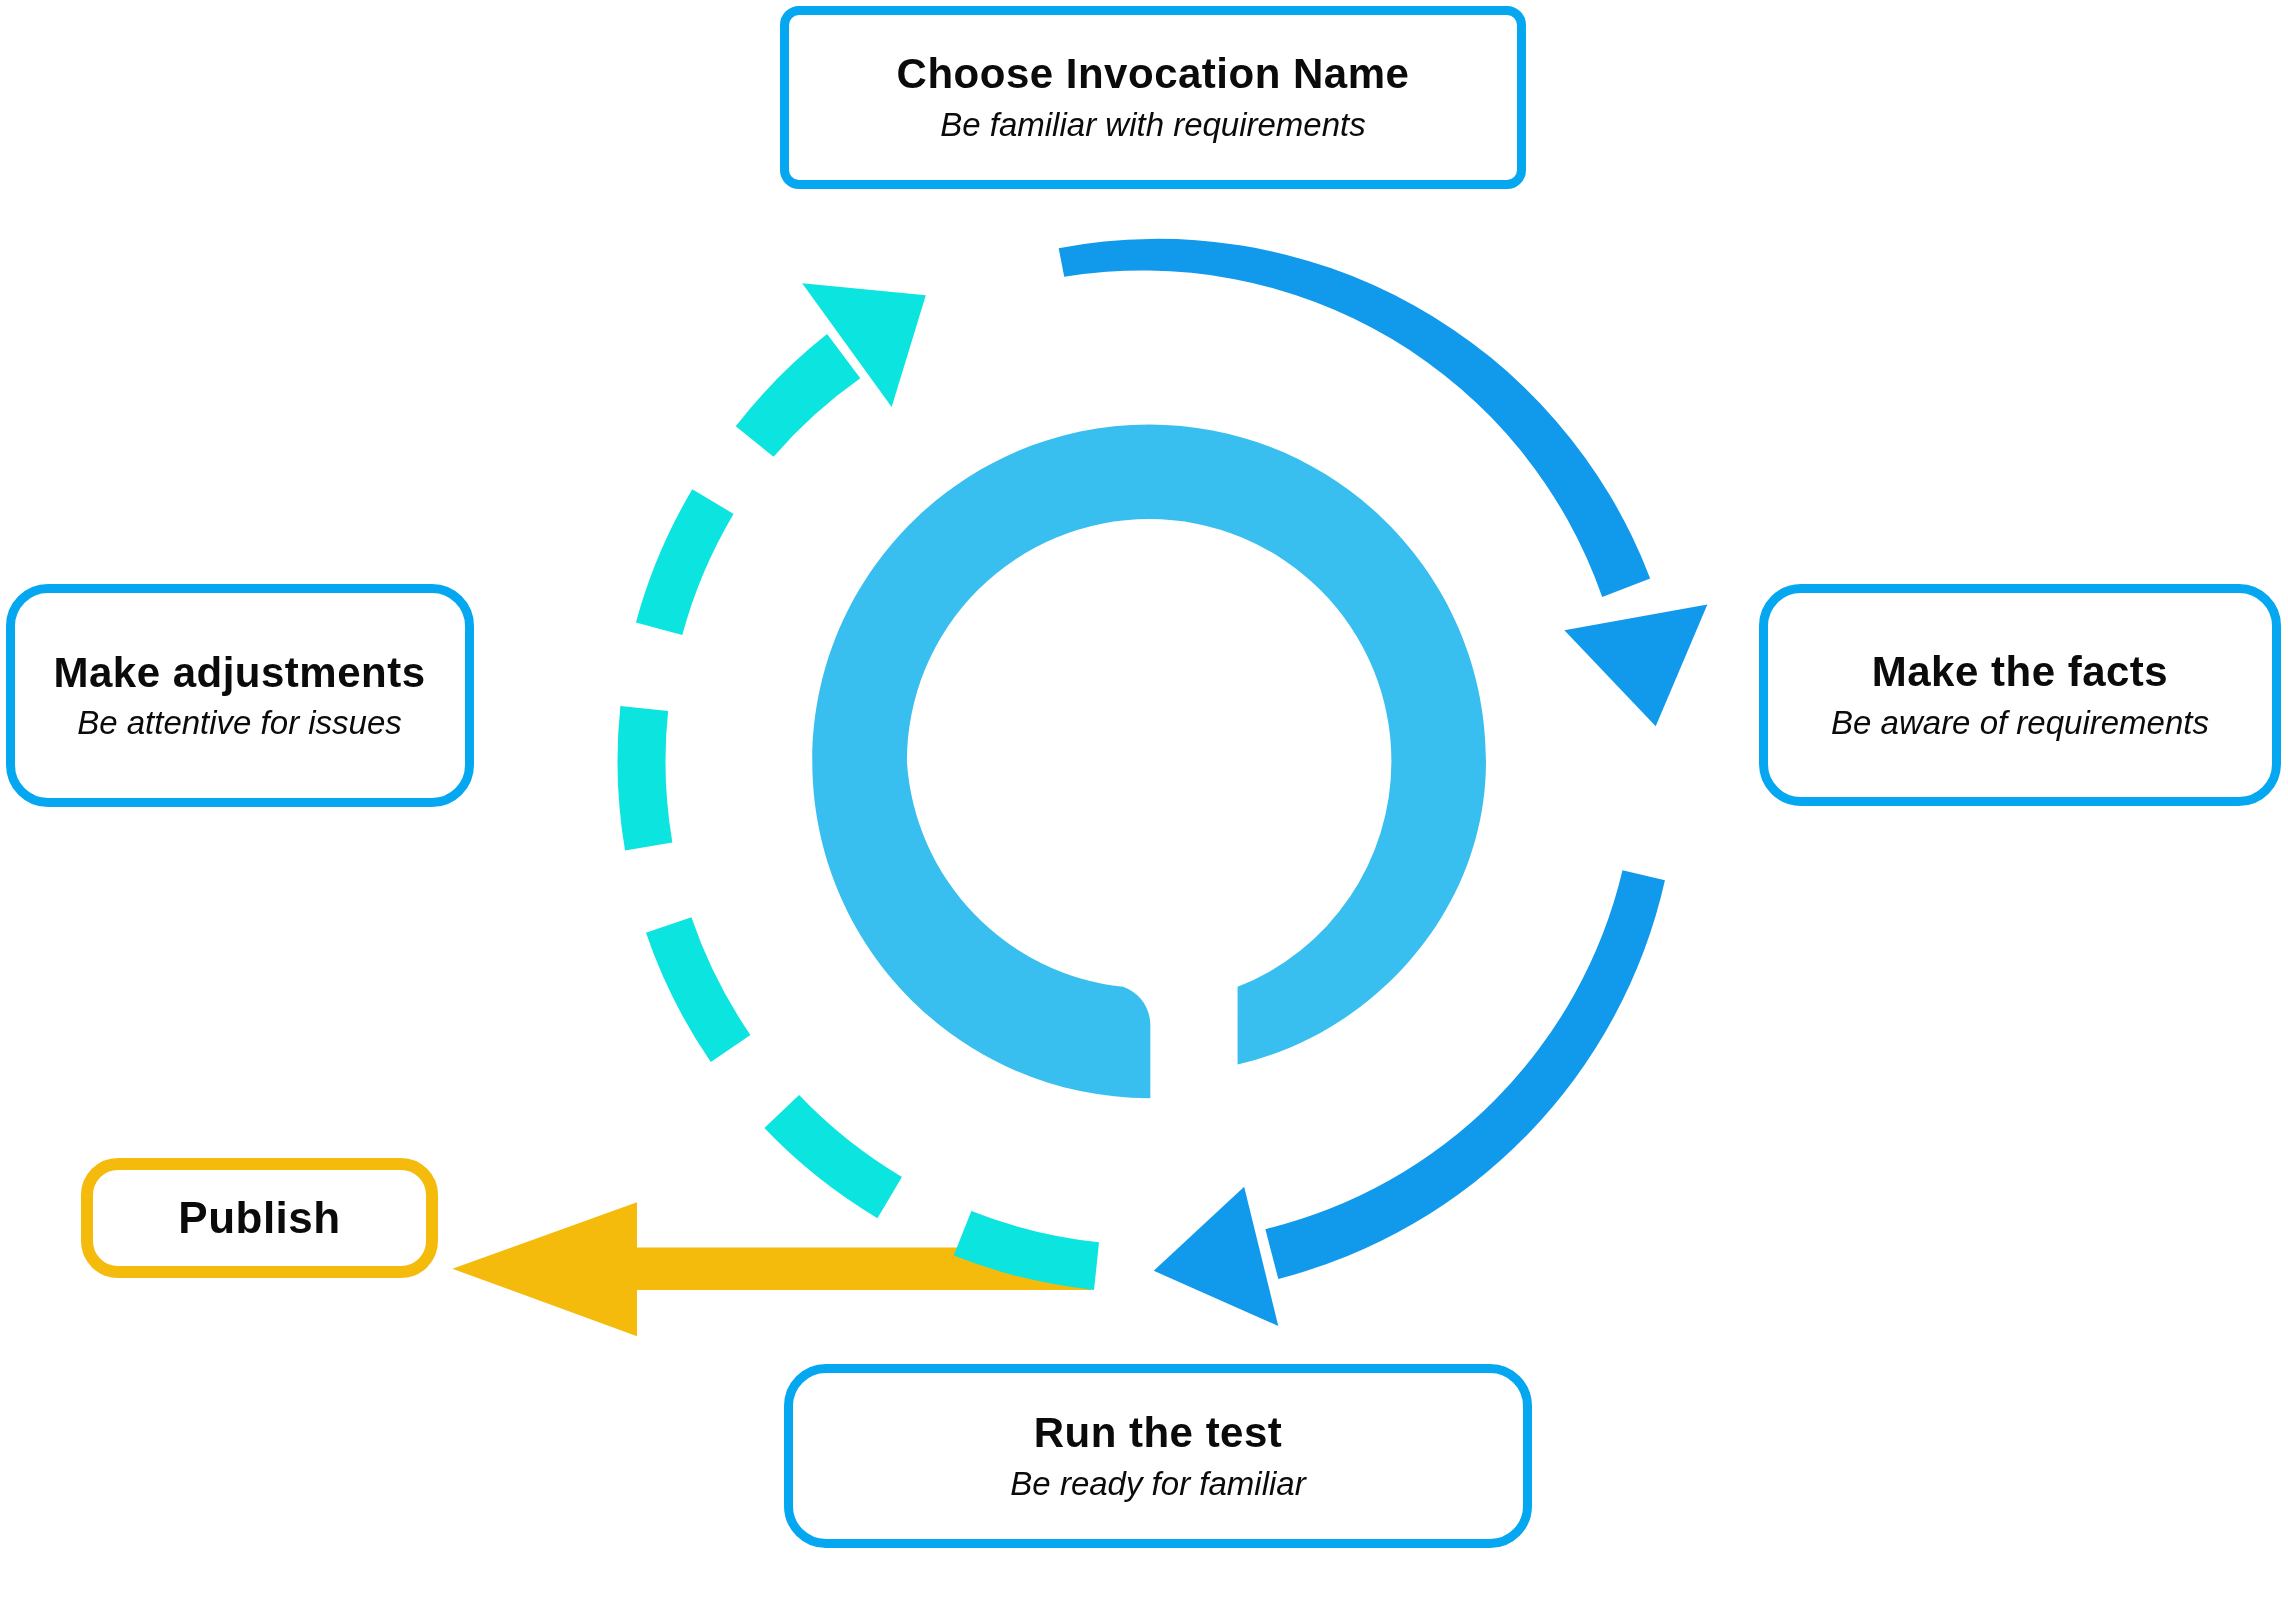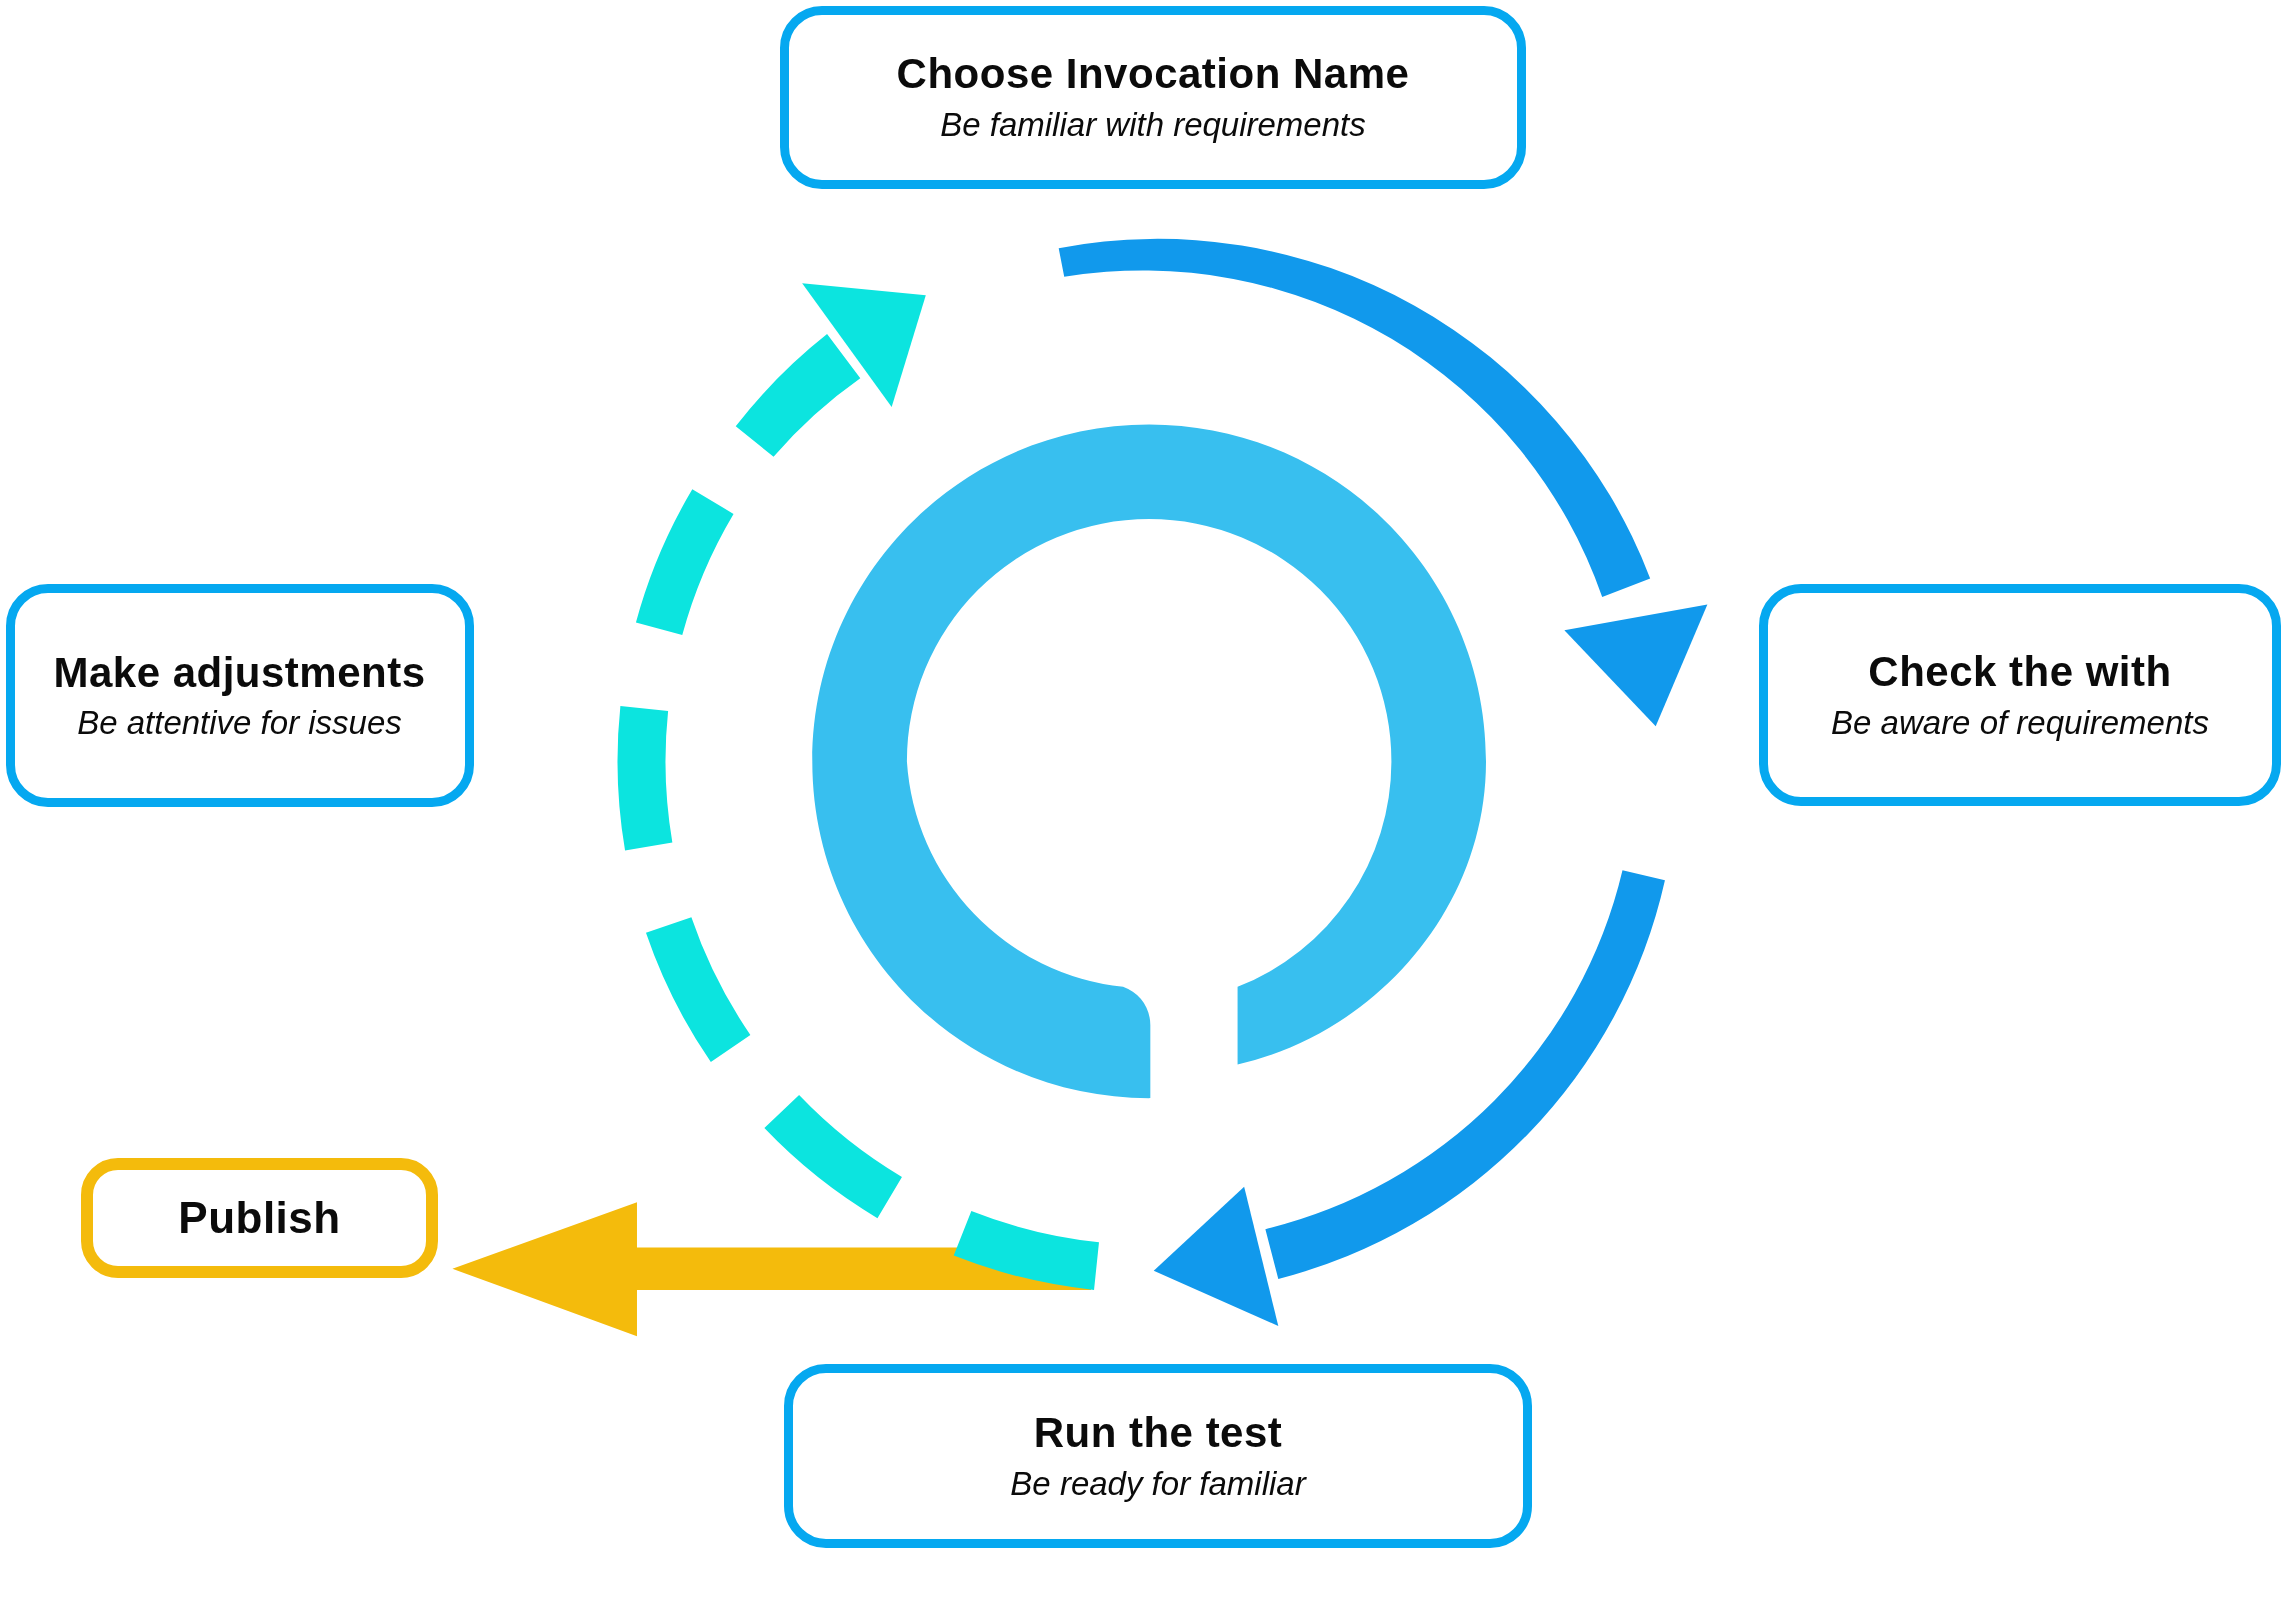--- a/index.html
+++ b/index.html
@@ -40,21 +40,21 @@
     font-size: 42px;
     line-height: 1.1;
     letter-spacing: 0.5px;
   }
   .node-box .subtitle {
     font-style: italic;
     font-weight: 400;
     font-size: 33px;
     line-height: 1.1;
   }
-  .box-choose { left: 780px;  top: 5.5px;    width: 746px; height: 183px; }
+  .box-choose { left: 780px;  top: 5.5px;    width: 746px; height: 183px; border-radius: 19px; }
   .box-check  { left: 1759px; top: 584px;  width: 522px; height: 222px; }
   .box-adjust { left: 5.5px;    top: 584px;  width: 468px; height: 223px; }
   .box-run    { left: 784px;  top: 1364px; width: 748px; height: 184px; }
   .box-publish {
     left: 81px; top: 1158px; width: 357px; height: 120px;
     border: 12px solid #F4BB0C;
     border-radius: 37px;
   }
   .box-publish .title { font-size: 44px; }
 </style>
@@ -81,21 +81,21 @@
     <path d="M 797 462 A 578 578 0 0 1 896 362 L 932 410 A 522 522 0 0 0 838 495 Z" fill="#0CE4DF"></path>
     <path d="M 1003 320 L 869 307 L 966 441 Z" fill="#0CE4DF"></path>
   </svg>
 
   <div class="node-box box-choose">
     <div class="title">Choose Invocation Name</div>
     <div class="subtitle">Be familiar with requirements</div>
   </div>
 
   <div class="node-box box-check">
-    <div class="title">Check the with</div>
+    <div class="title">Make the facts</div>
     <div class="subtitle">Be aware of requirements</div>
   </div>
 
   <div class="node-box box-adjust">
     <div class="title">Make adjustments</div>
     <div class="subtitle">Be attentive for issues</div>
   </div>
 
   <div class="node-box box-run">
     <div class="title">Run the test</div>

